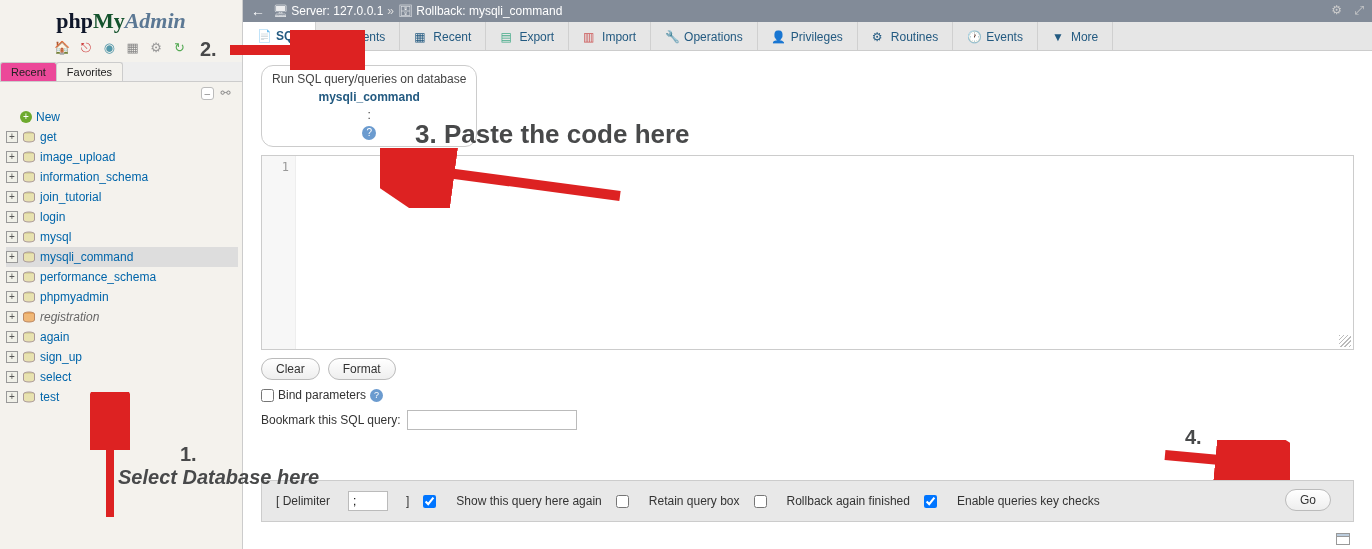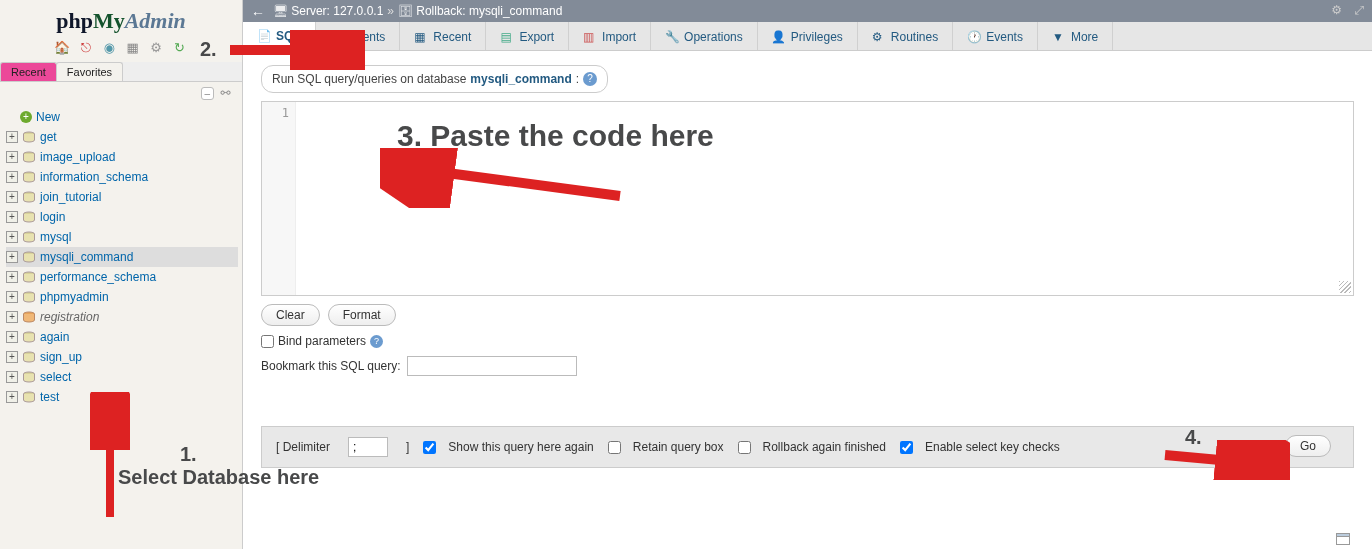--- a/index.html
+++ b/index.html
@@ -36,40 +36,40 @@
 .breadcrumb .ico { margin-right: 3px; opacity: .85; }
 .breadcrumb .gear { position: absolute; right: 30px; top: 3px; color: #ccc; cursor: pointer; }
 .breadcrumb .expand-ico { position: absolute; right: 8px; top: 3px; color: #ccc; cursor: pointer; }
 
 .toptabs { display: flex; background: #e6e6e6; border-bottom: 1px solid #ccc; }
 .toptab { padding: 7px 14px 6px; border-right: 1px solid #d0d0d0; font-size: 12px; color: #235a81; cursor: pointer; display: flex; align-items: center; gap: 5px; }
 .toptab.active { background: #fff; border-bottom: 2px solid #fff; margin-bottom: -1px; color: #235a81; font-weight: bold; }
 .toptab .ti { width: 14px; height: 14px; display: inline-block; font-size: 12px; }
 
 .content { padding: 14px 18px; }
-.panel-title { border: 1px solid #ccc; border-radius: 12px; padding: 6px 10px; background: #fff; display: inline-flex; align-items: center; gap: 4px; font-size: 12px; margin-bottom: 8px; }
+.panel-title { border: 1px solid #ccc; border-radius: 12px; padding: 6px 10px; background: #fff; display: inline-flex; align-items: center; gap: 4px; font-size: 12px; margin-bottom: 8px; flex-direction: column; }
 .panel-title .dbname { color: #235a81; font-weight: bold; }
 .panel-title .help { width: 14px; height: 14px; border-radius: 50%; background: #6b9bcf; color: #fff; font-size: 10px; text-align: center; line-height: 14px; display: inline-block; }
 
 .editor-wrap { border: 1px solid #ccc; background: #fff; height: 195px; position: relative; display: flex; margin-bottom: 8px; }
 .gutter { width: 34px; background: #f7f7f7; border-right: 1px solid #eee; text-align: right; padding: 4px 6px 0 0; color: #999; font-family: monospace; font-size: 12px; }
 .editor { flex: 1; padding: 4px 6px; font-family: monospace; font-size: 13px; resize: none; border: none; outline: none; }
 .resize-handle { position: absolute; right: 2px; bottom: 2px; width: 12px; height: 12px; background: repeating-linear-gradient(135deg,#bbb 0 1px,transparent 1px 3px); cursor: nwse-resize; }
 
 .btn { border: 1px solid #bbb; border-radius: 12px; background: linear-gradient(#fff,#eee); padding: 3px 14px; font-size: 12px; color: #333; cursor: pointer; margin-right: 8px; }
 .row { display: flex; align-items: center; margin: 8px 0; font-size: 12px; color: #333; }
 .row label { margin-right: 6px; }
 .row input[type=text] { border: 1px solid #bbb; padding: 2px 4px; font-size: 12px; }
 .chk { width: 13px; height: 13px; margin-right: 4px; vertical-align: middle; }
 .help-sm { width: 13px; height: 13px; border-radius: 50%; background: #6b9bcf; color: #fff; font-size: 9px; text-align: center; line-height: 13px; display: inline-block; margin-left: 4px; }
 
 .bottom-bar { background: #e8e8e8; border: 1px solid #ccc; padding: 10px 14px; display: flex; align-items: center; gap: 14px; font-size: 12px; color: #333; position: relative; margin-top: 50px; }
 .bottom-bar .go { position: absolute; right: 14px; top: 8px; }
 .delim-input { width: 40px; border: 1px solid #bbb; padding: 2px 4px; margin: 0 4px; font-size: 12px; }
-.chkwrap { display: flex; align-items: center; gap: 8px; }
+.chkwrap { display: flex; align-items: center; gap: 16px; }
 
 .footer-icon { position: absolute; right: 22px; bottom: 4px; width: 14px; height: 12px; display: flex; align-items: center; justify-content: center; cursor: pointer; }
 
 
 .anno { position: absolute; color: #48494a; font-weight: bold; font-size: 20px; pointer-events: none; font-family: Arial, sans-serif; }
 .arrow-red { position: absolute; pointer-events: none; }
 .arrow-red svg { display: block; }
 </style>
 </head>
 <body>
@@ -342,35 +342,35 @@
       <span class="chkwrap">
           <input type="checkbox" class="chk" style="">
           <span>Retain query box</span>
         </span>
       <span class="chkwrap">
           <input type="checkbox" class="chk" style="">
           <span>Rollback again finished</span>
         </span>
       <span class="chkwrap">
           <input type="checkbox" class="chk" checked="" style="">
-          <span>Enable select key checks</span>
+          <span>Enable queries key checks</span>
         </span>
       <button class="btn go">Go</button>
     </div>
     <div class="footer-icon">
       <svg width="14" height="12">
           <rect x="0.5" y="0.5" width="13" height="11" fill="#fff" stroke="#999"></rect>
           <rect x="0.5" y="0.5" width="13" height="3" fill="#bcd" stroke="#999"></rect>
         </svg>
     </div>
   </div>
 </div>
 
 <div class="anno" style="left:180px; top:443px;">1.</div>
-<div class="anno" style="left:118px; top:466px;">Select Database here</div>
+<div class="anno" style="left:118px; top:466px;font-style:italic;">Select Database here</div>
 <div class="arrow-red" style="left:90px; top:392px;">
   <svg width="40" height="130">
       <defs>
         <marker id="ah1" markerWidth="12" markerHeight="12" refX="6" refY="6" orient="auto">
           <path d="M0,0 L12,6 L0,12 Z" fill="#d22"></path>
         </marker>
       </defs>
       <line x1="20" y1="125" x2="20" y2="10" stroke="#d22" stroke-width="8" marker-end="url(#ah1)"></line>
     </svg>
 </div>
@@ -380,21 +380,21 @@
   <svg width="140" height="40">
       <defs>
         <marker id="ah2" markerWidth="12" markerHeight="12" refX="6" refY="6" orient="auto">
           <path d="M0,0 L12,6 L0,12 Z" fill="#d22"></path>
         </marker>
       </defs>
       <line x1="5" y1="20" x2="125" y2="20" stroke="#d22" stroke-width="10" marker-end="url(#ah2)"></line>
     </svg>
 </div>
 
-<div class="anno" style="left:397px; top:119px; font-size:30px;">3. Paste the code here</div>
+<div class="anno" style="left:415px; top:119px; font-size:26px;">3. Paste the code here</div>
 <div class="arrow-red" style="left:380px; top:148px;">
   <svg width="250" height="60">
       <defs>
         <marker id="ah3" markerWidth="12" markerHeight="12" refX="6" refY="6" orient="auto">
           <path d="M0,0 L12,6 L0,12 Z" fill="#d22"></path>
         </marker>
       </defs>
       <line x1="240" y1="48" x2="15" y2="18" stroke="#d22" stroke-width="10" marker-end="url(#ah3)"></line>
     </svg>
 </div>

